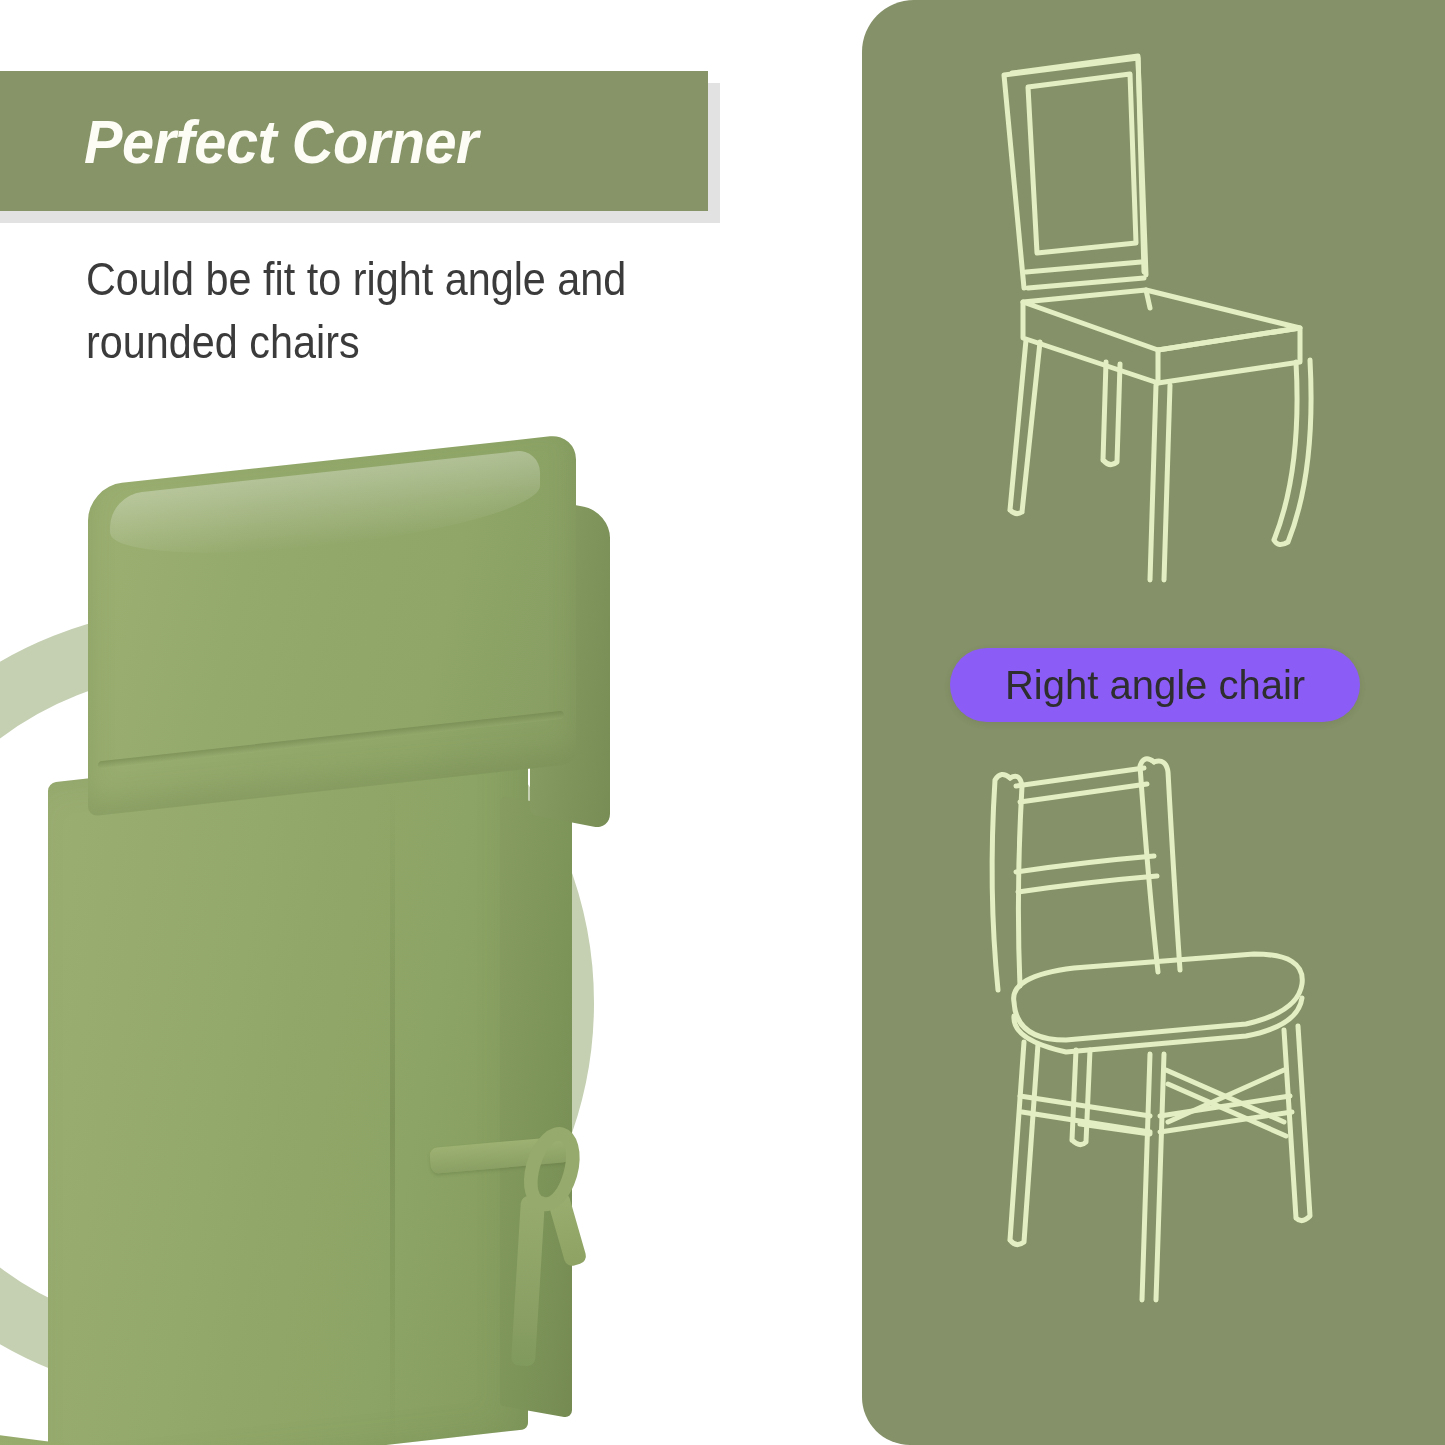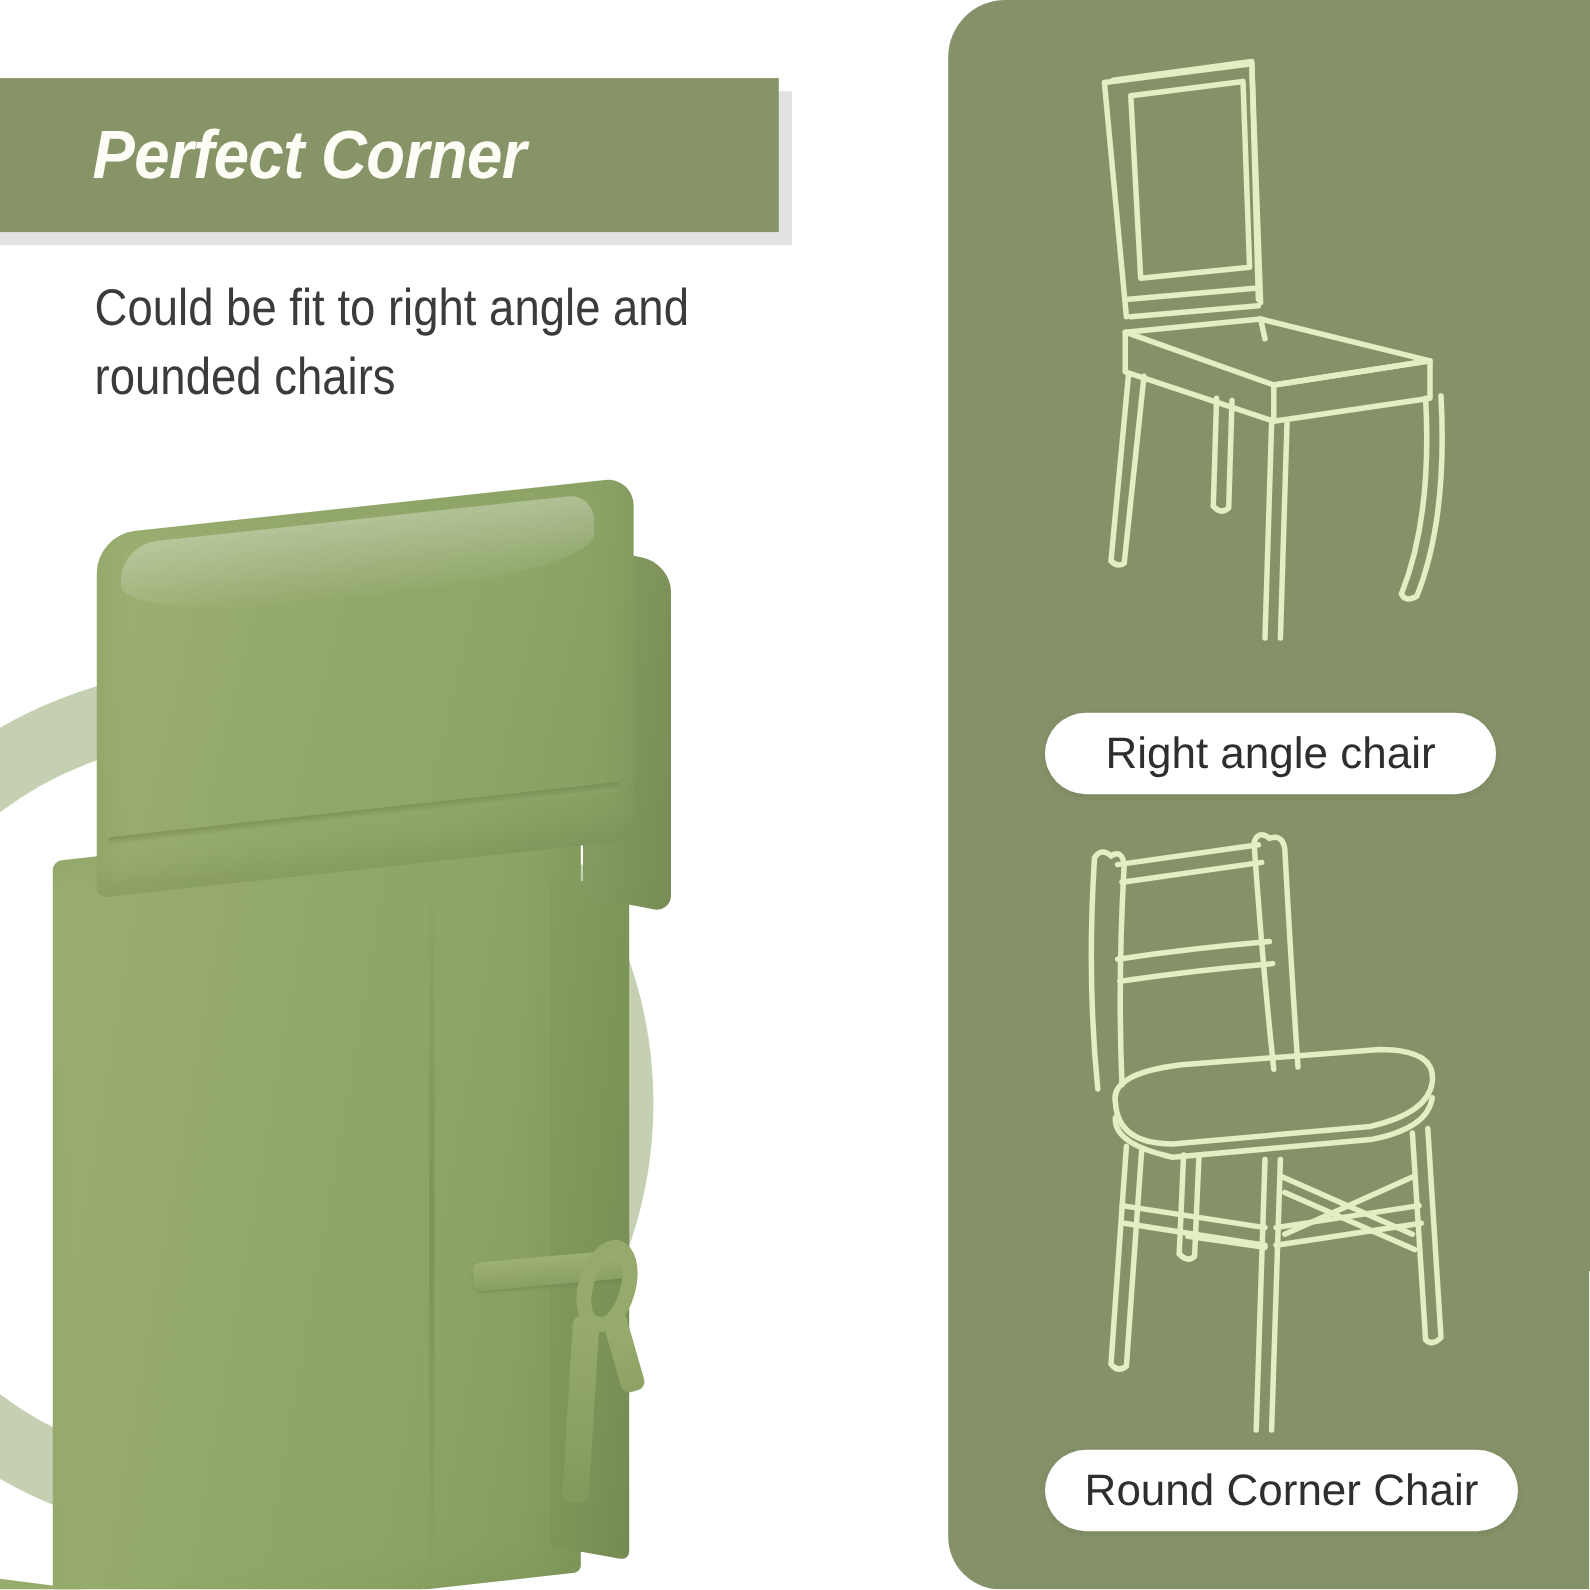--- a/index.html
+++ b/index.html
@@ -153,21 +153,21 @@
     background:#859168;
     border-radius:52px 0 0 48px;
     overflow:hidden;
   }
   .chair-svg{position:absolute;}
   #chair-1{left:98px;top:40px;width:400px;height:560px;}
   #chair-2{left:92px;top:740px;width:400px;height:580px;}
 
   .pill{
     position:absolute;
-    background:#ffffff;
+    background:#8b5cf6;
     border-radius:44px;
     height:74px;
     display:flex;align-items:center;justify-content:center;
     color:#2e2e2e;
     font-size:40px;
     white-space:nowrap;
     box-shadow:0 2px 6px rgba(60,70,40,.12);
   }
   #pill-1{left:88px;top:648px;width:410px;}
   #pill-2{left:88px;top:1318px;width:430px;}
@@ -264,17 +264,14 @@
 
       <path d="M66 356 L196 376 M68 372 L196 392"></path>
       <path d="M206 376 L336 356 M206 392 L338 372"></path>
 
       <path d="M212 330 L330 382 M214 344 L332 396"></path>
       <path d="M330 330 L214 382"></path>
 
       <path d="M126 384 L196 394"></path>
     </svg>
 
-    <div class="pill" id="pill-2">
-      <span>Round Corner Chair</span>
-    </div>
   </div>
 </div>
 
 </body></html>

